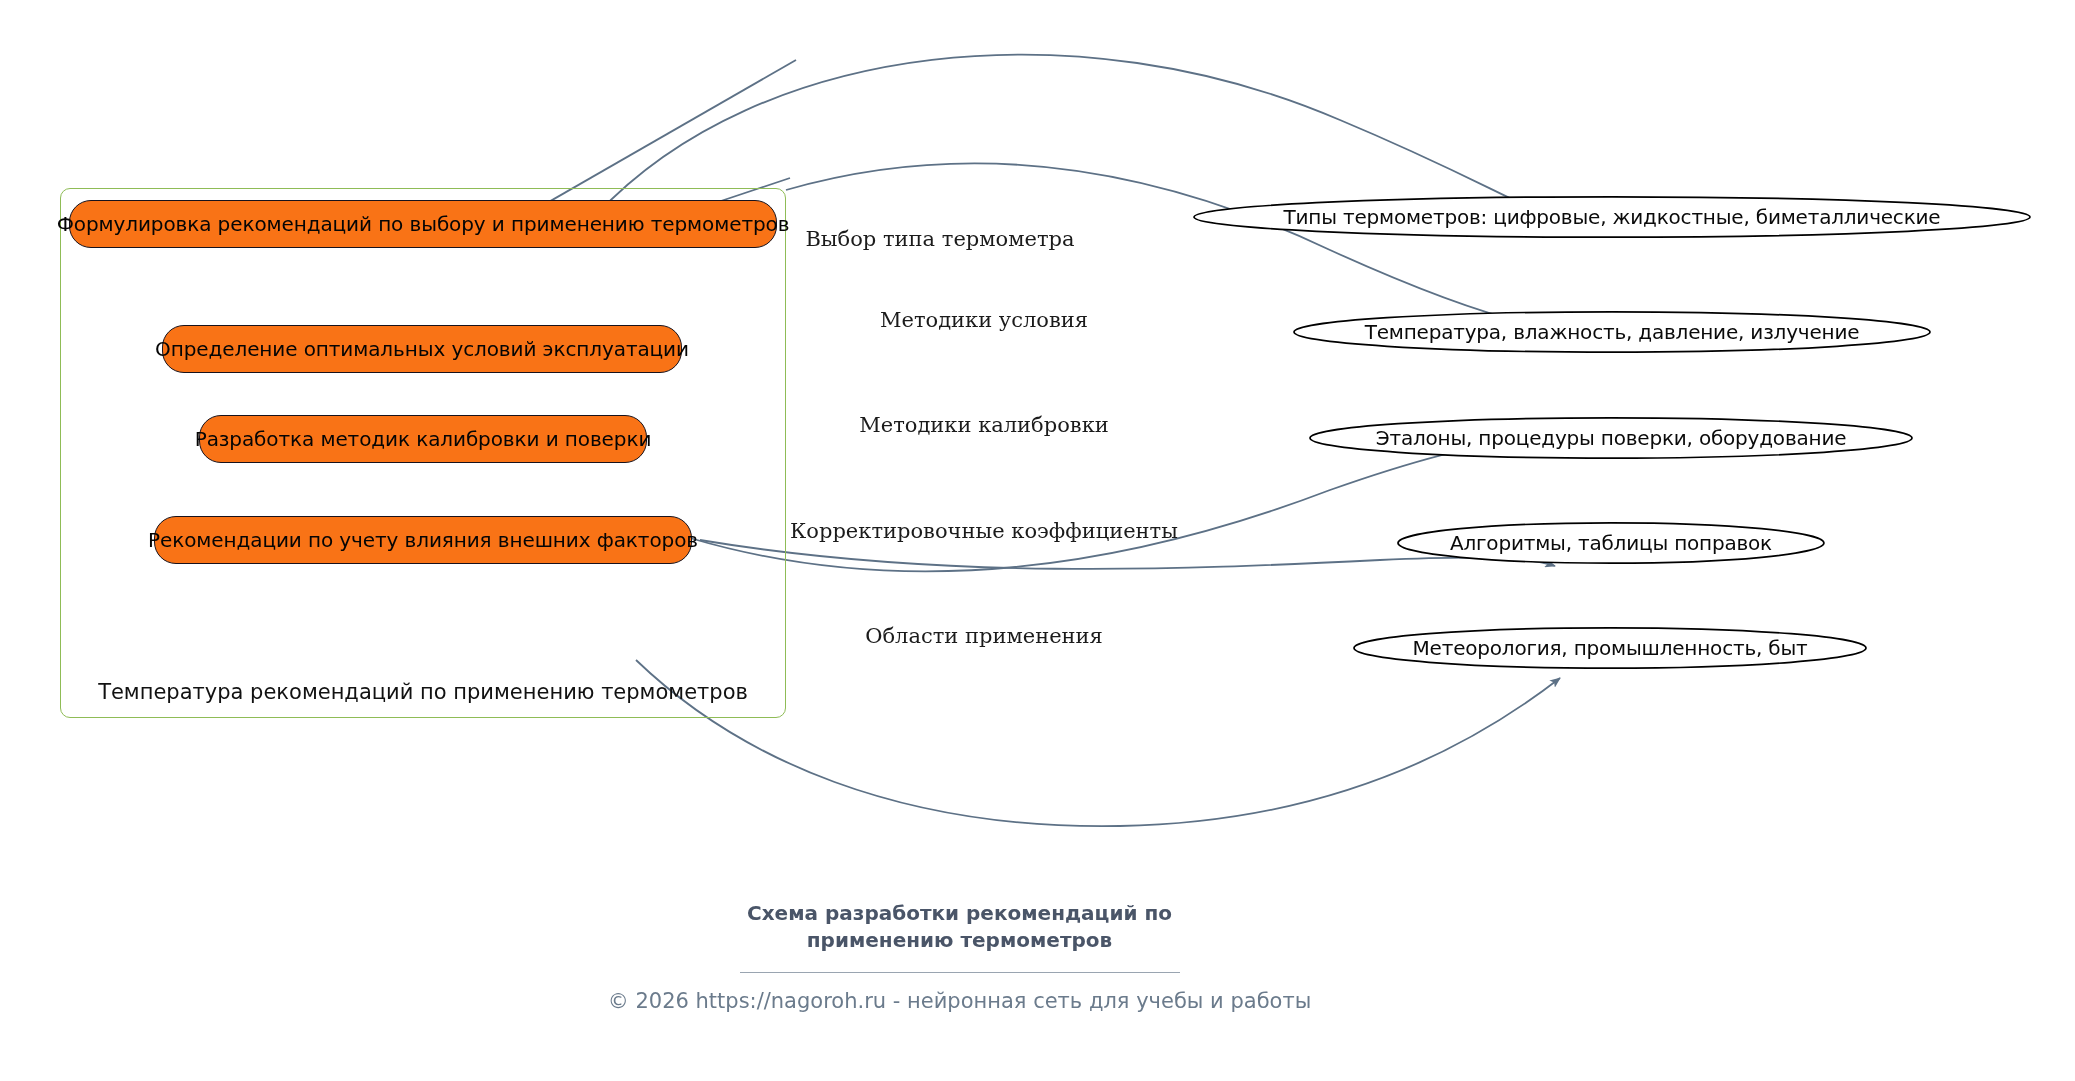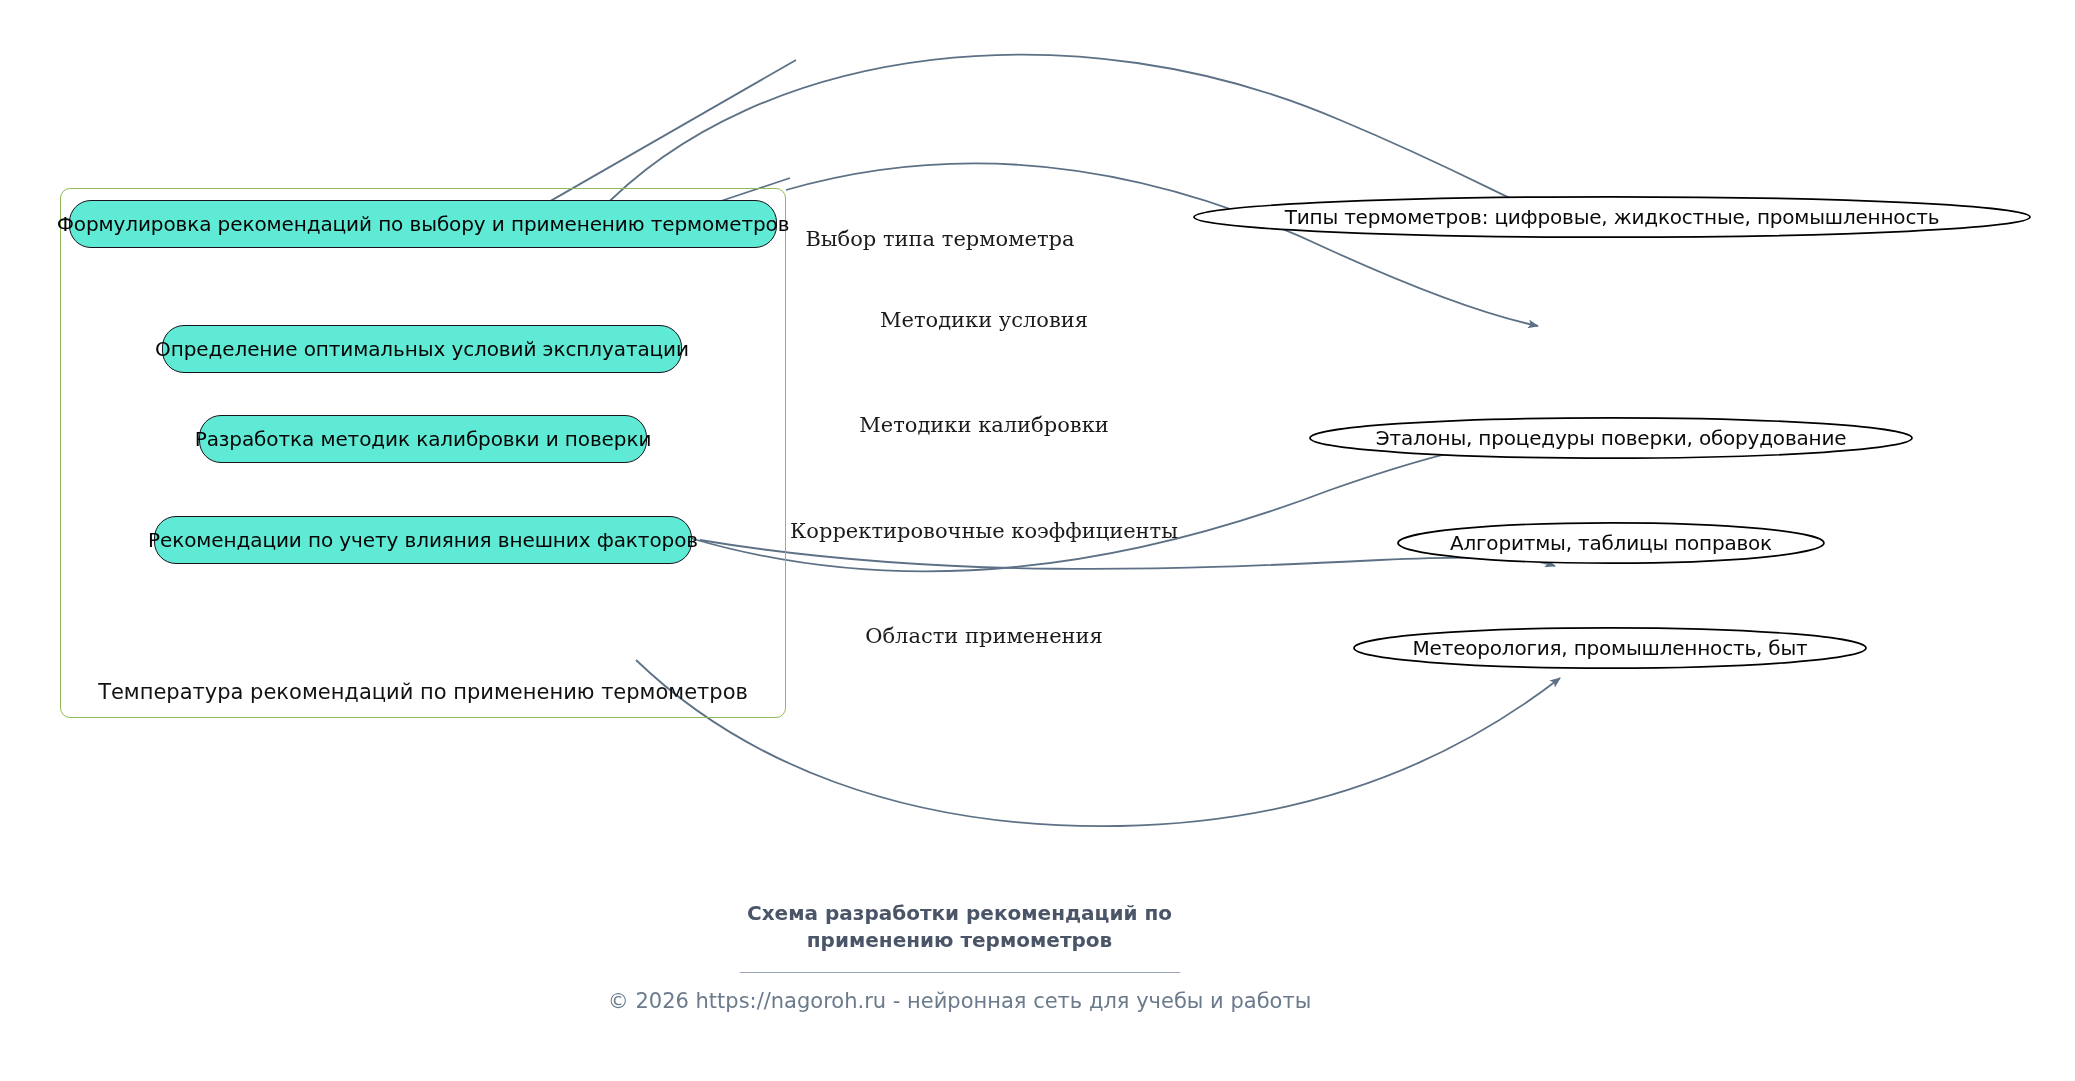--- a/index.html
+++ b/index.html
@@ -38,21 +38,21 @@
     font-size: 21px;
     color: #111111;
     white-space: nowrap;
     text-align: center;
   }
 
   
   .pnode {
     position: absolute;
     box-sizing: border-box;
-    background: #5eead4;
+    background: #f97316;
     border: 1.6px solid #17121c;
     border-radius: 22px;
     color: #050505;
     font-family: "DejaVu Sans", sans-serif;
     font-size: 20px;
     display: flex;
     align-items: center;
     justify-content: center;
     white-space: nowrap;
     letter-spacing: -0.1px;
@@ -175,23 +175,29 @@
   <div class="edge-label" style="left:984px; top:425px;">Методики калибровки</div>
 
   <div class="edge-label" style="left:984px; top:531px;">Корректировочные коэффициенты</div>
 
   <div class="edge-label" style="left:984px; top:636px;">Области применения</div>
 
   <div class="enode" style="left:1193px; top:196px; width:838px; height:42px;">
     <svg width="838" height="42">
       <ellipse cx="419" cy="21" rx="418" ry="20.2" fill="#ffffff" stroke="#000000" stroke-width="1.7"></ellipse>
     </svg>
-    <span class="etext">Типы термометров: цифровые, жидкостные, промышленность</span>
-  </div>
-
+    <span class="etext">Типы термометров: цифровые, жидкостные, биметаллические</span>
+  </div>
+
+  <div class="enode" style="left:1293px; top:311px; width:638px; height:42px;">
+    <svg width="638" height="42">
+      <ellipse cx="319" cy="21" rx="318" ry="20.2" fill="#ffffff" stroke="#000000" stroke-width="1.7"></ellipse>
+    </svg>
+    <span class="etext">Температура, влажность, давление, излучение</span>
+  </div>
 
   <div class="enode" style="left:1309px; top:417px; width:604px; height:42px;">
     <svg width="604" height="42">
       <ellipse cx="302" cy="21" rx="301" ry="20.2" fill="#ffffff" stroke="#000000" stroke-width="1.7"></ellipse>
     </svg>
     <span class="etext">Эталоны, процедуры поверки, оборудование</span>
   </div>
 
   <div class="enode" style="left:1397px; top:522px; width:428px; height:42px;justify-content:center;">
     <svg width="428" height="42">

